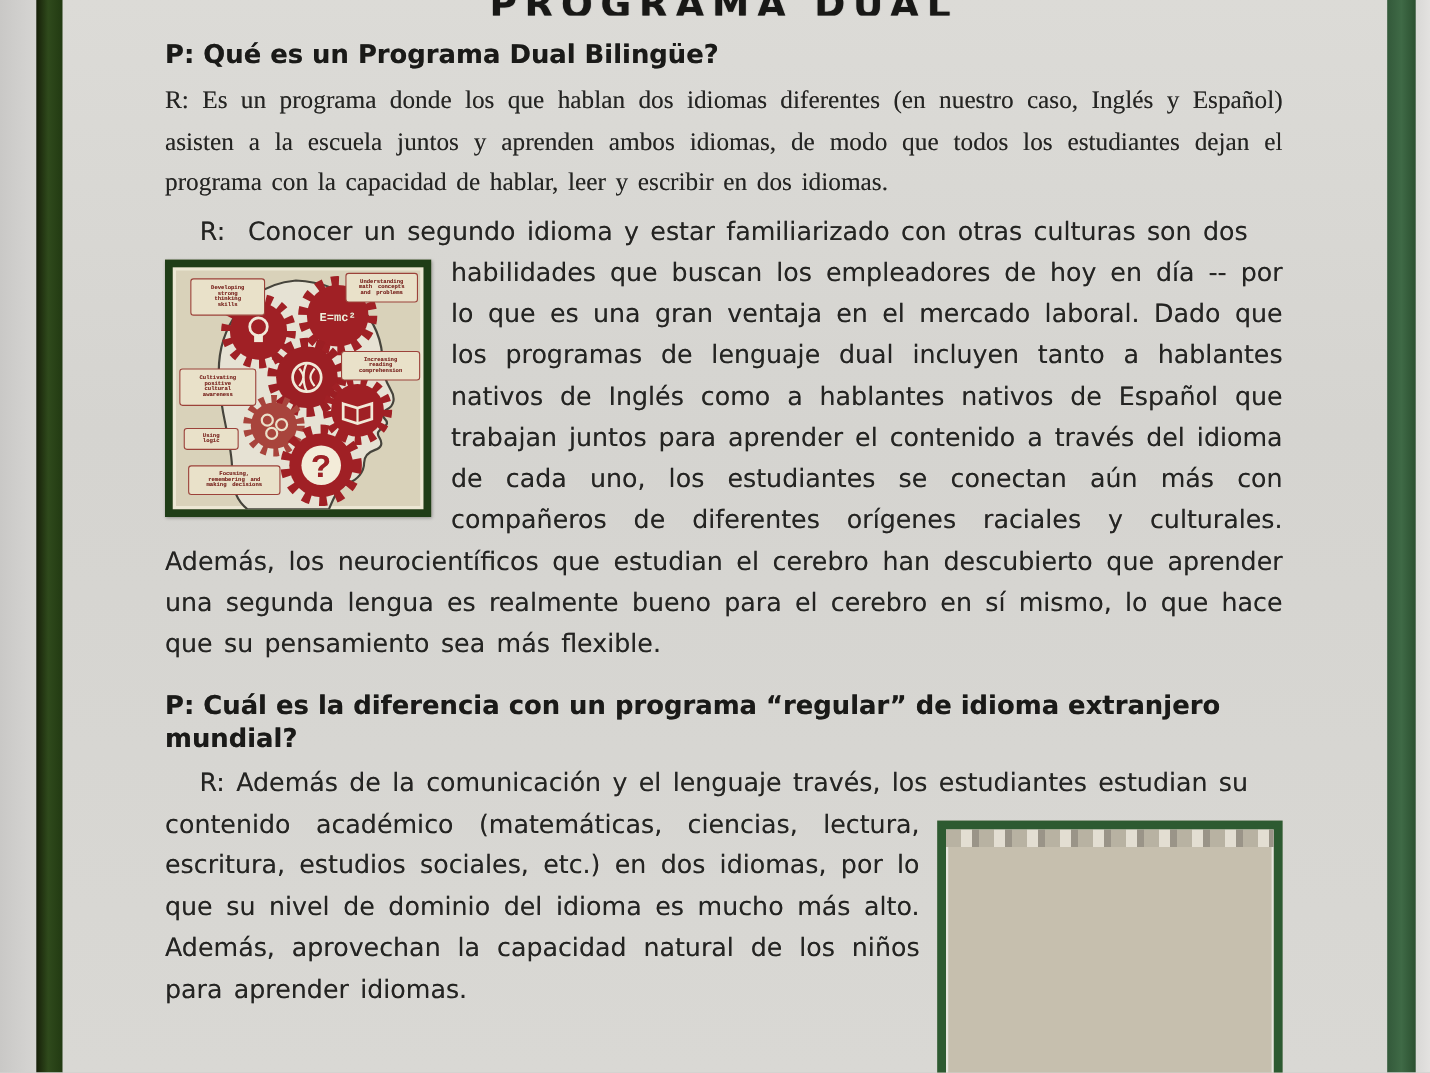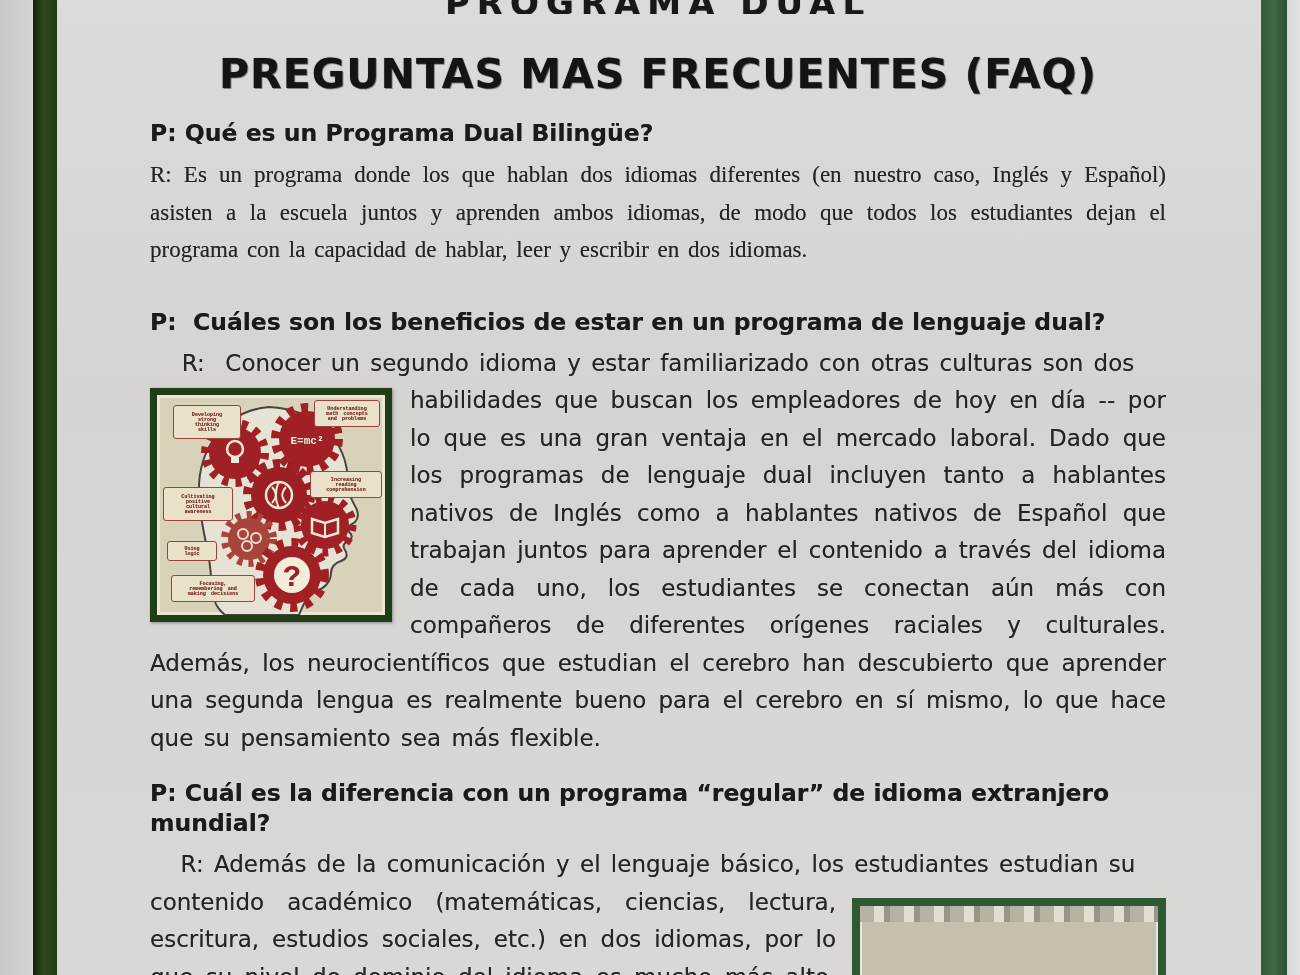--- a/index.html
+++ b/index.html
@@ -69,26 +69,24 @@
 <div class="frame-left"></div>
 <div class="frame-right"></div>
 
 <div class="paper">
   <div class="paper-inner">
 
     <div class="top-partial">
       <span>PROGRAMA DUAL</span>
     </div>
 
-    <div class="main-title">PREGUNTAS MAS FRECUENTES (FAQ)</div>
 
     <div class="q" id="q1">P: Qué es un Programa Dual Bilingüe?</div>
     <div class="a" id="a1">R: Es un programa donde los que hablan dos idiomas diferentes (en nuestro caso, Inglés y Español) asisten a la escuela juntos y aprenden ambos idiomas, de modo que todos los estudiantes dejan el programa con la capacidad de hablar, leer y escribir en dos idiomas.</div>
 
-    <div class="q" id="q2">P:  Cuáles son los beneficios de estar en un programa de lenguaje dual?</div>
     <div class="a clearfix" id="a2">
       <span class="intro">R:  Conocer un segundo idioma y estar familiarizado con otras culturas son dos</span>
 
       <div class="brain-figure">
         <svg width="228" height="220" viewBox="0 0 228 220">
 
           <g stroke="#8a887a" stroke-width="1.5" fill="none">
             <polyline points="55,30 55,55 70,60"></polyline>
             <polyline points="170,18 150,30"></polyline>
             <polyline points="185,105 160,115"></polyline>
@@ -148,21 +146,21 @@
           <span>Using logic</span></div>
         <div class="fig-label" style="left:14px;top:180px;width:76px;">
           <span>Focusing, remembering and making decisions</span></div>
       </div>
 
       <span>habilidades que buscan los empleadores de hoy en día -- por lo que es una gran ventaja en el mercado laboral. Dado que los programas de lenguaje dual incluyen tanto a hablantes nativos de Inglés como a hablantes nativos de Español que trabajan juntos para aprender el contenido a través del idioma de cada uno, los estudiantes se conectan aún más con compañeros de diferentes orígenes raciales y culturales. Además, los neurocientíficos que estudian el cerebro han descubierto que aprender una segunda lengua es realmente bueno para el cerebro en sí mismo, lo que hace que su pensamiento sea más flexible.</span>
     </div>
 
     <div class="q" id="q3">P: Cuál es la diferencia con un programa “regular” de idioma extranjero mundial?</div>
     <div class="a" id="a3">
-      <span class="intro">R: Además de la comunicación y el lenguaje básico, los estudiantes estudian su</span>
+      <span class="intro">R: Además de la comunicación y el lenguaje través, los estudiantes estudian su</span>
 
       <div class="classroom-photo">
         <div class="cp cp-wallpapers"></div>
 
       </div>
 
       <span>contenido académico (matemáticas, ciencias, lectura, escritura, estudios sociales, etc.) en dos idiomas, por lo que su nivel de dominio del idioma es mucho más alto. Además, aprovechan la capacidad natural de los niños para aprender idiomas.</span>
     </div>
 
   </div>

